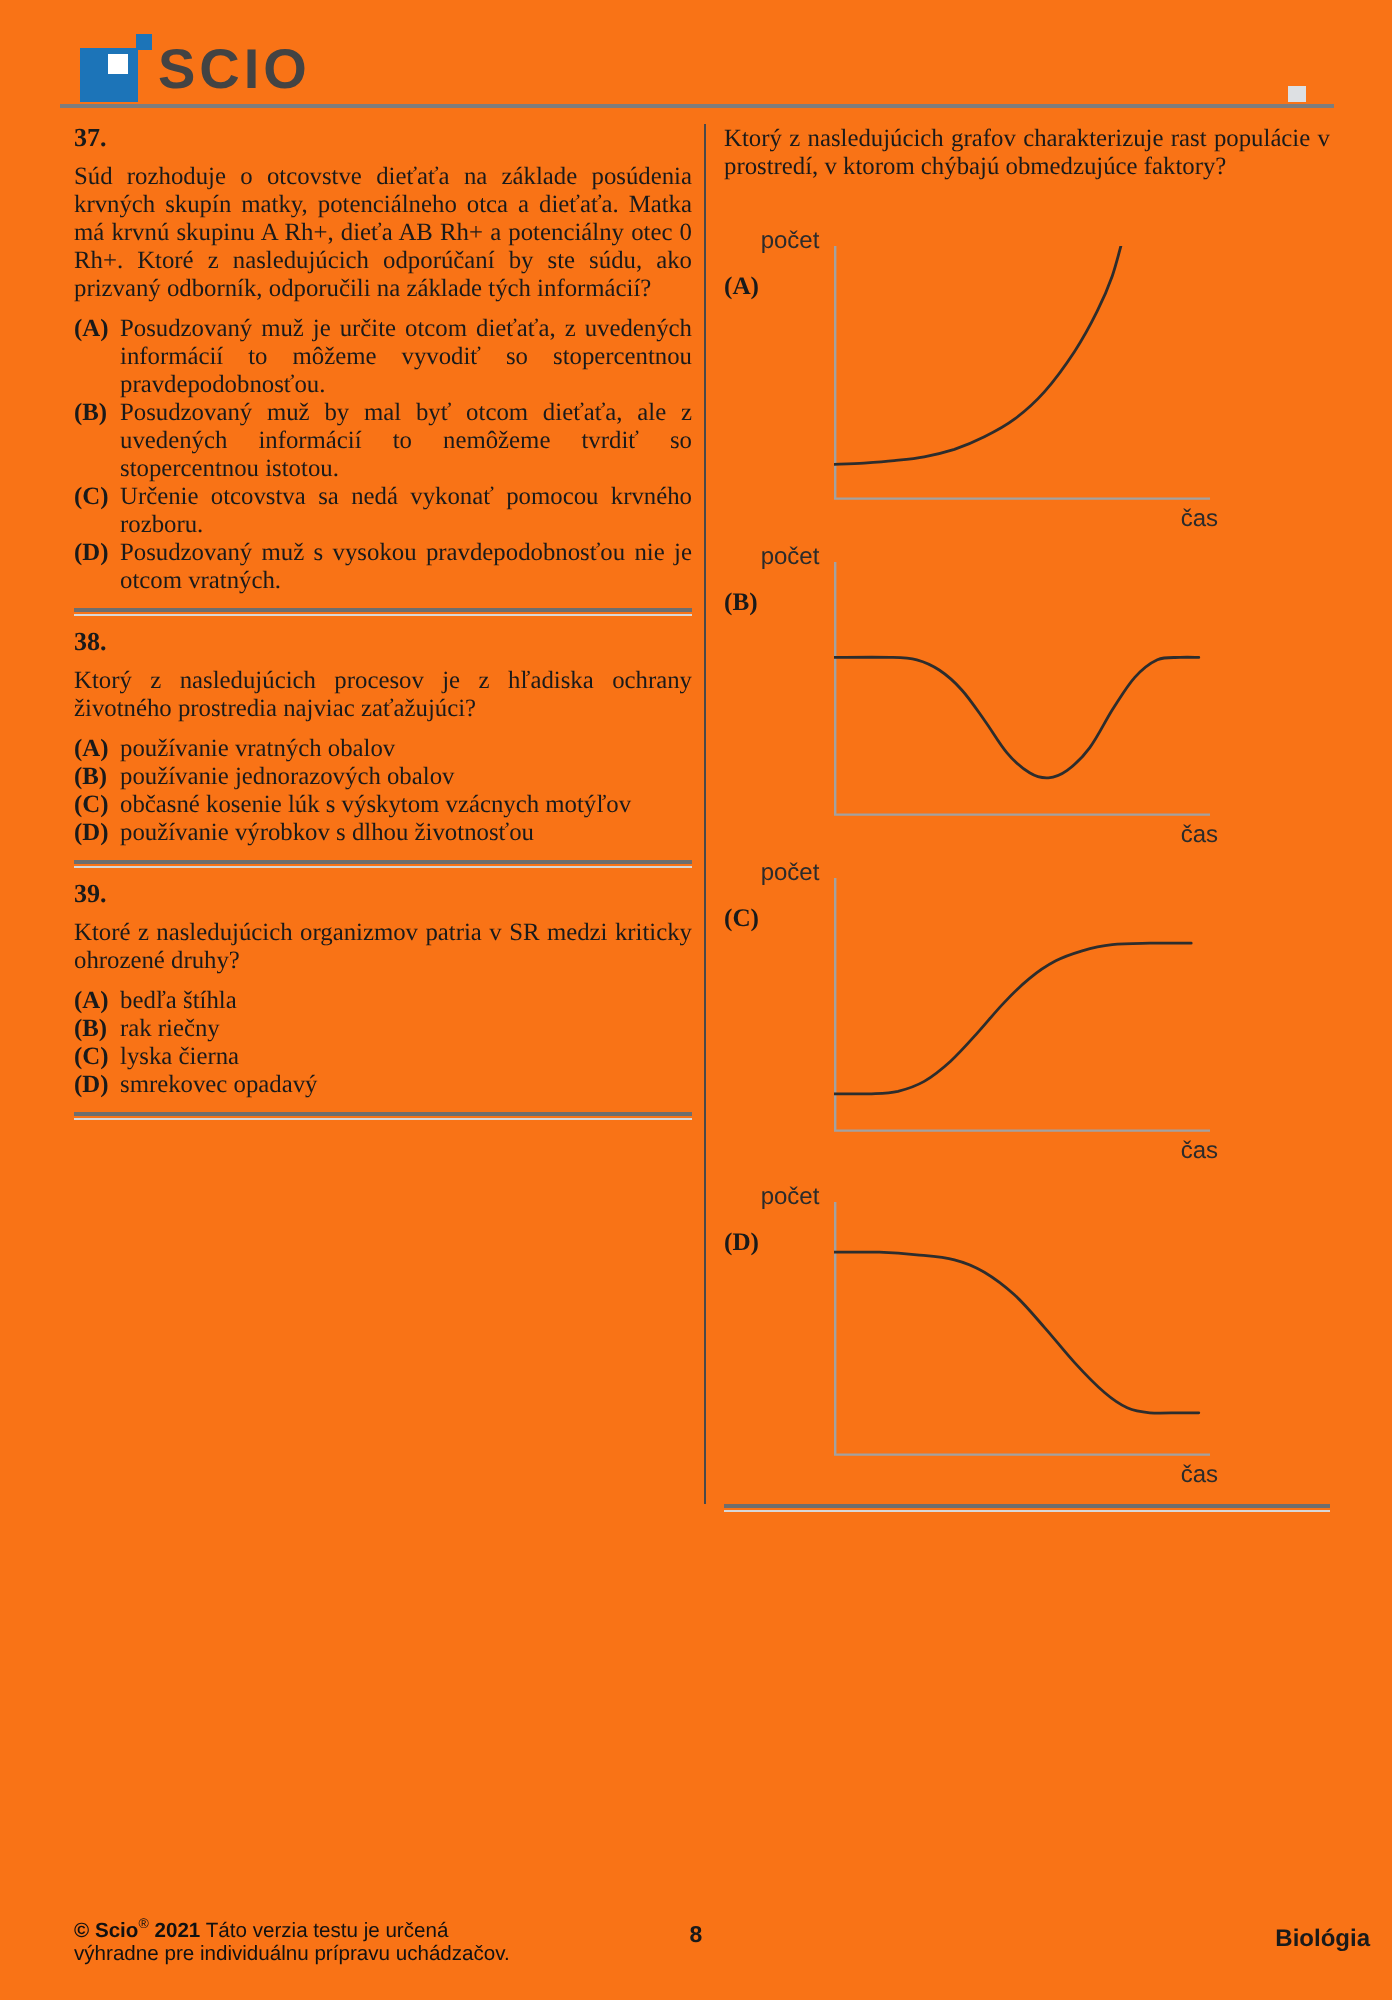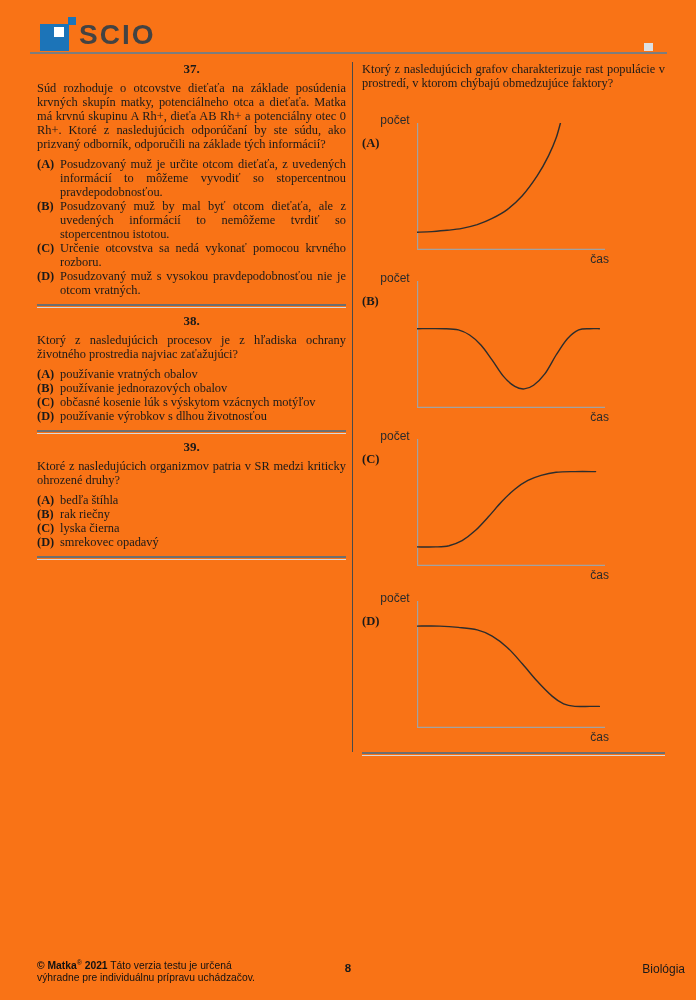--- a/index.html
+++ b/index.html
@@ -19,21 +19,21 @@
     letter-spacing:2px;color:#434343;
   }
   .header-rule{position:absolute;left:30px;top:52px;width:637px;height:2px;background:#7d7d7d;}
   .corner-mark{position:absolute;left:644px;top:43px;width:9px;height:8px;background:#dde0e3;}
 
   
   .col-left{position:absolute;left:37px;top:62px;width:309px;}
   .col-right{position:absolute;left:362px;top:62px;width:303px;}
   .col-divider{position:absolute;left:352px;top:62px;width:1px;height:690px;background:#4a4a4a;}
 
-  .qnum{font-size:13px;font-weight:bold;line-height:13px;margin:0 0 6px 0;text-align:center;}
+  .qnum{font-size:13px;font-weight:bold;line-height:13px;margin:0 0 6px 0;}
   .qtext{font-size:12.4px;line-height:14px;text-align:justify;margin:0 0 6px 0;}
   .opts{margin:0;}
   .opt{display:flex;font-size:12.4px;line-height:14px;}
   .opt .letter{width:23px;flex:0 0 23px;font-weight:bold;}
   .opt .otext{flex:1;text-align:justify;}
   .sep{height:1px;border-top:2px solid #6e6e6e;border-bottom:1px solid #d8d8d8;margin:7px 0 6px 0;background:transparent;}
   .sep-right{position:absolute;left:0;top:690px;width:303px;border-top:2px solid #6e6e6e;border-bottom:1px solid #d8d8d8;height:1px;}
 
   
   .graph{position:absolute;left:0;width:303px;height:152px;}
@@ -56,21 +56,21 @@
     font-family:"Liberation Sans", sans-serif;font-size:10.3px;line-height:11.5px;color:#111;
   }
   .footer-left b{font-weight:bold;}
   .footer-left sup{font-size:7px;}
   .page-num{
     position:absolute;left:0;top:962px;width:696px;text-align:center;
     font-family:"Liberation Sans", sans-serif;font-size:11.5px;font-weight:bold;
   }
   .footer-right{
     position:absolute;right:31px;top:962px;
-    font-family:"Liberation Sans", sans-serif;font-size:12px;font-weight:normal;
+    font-family:"Liberation Sans", sans-serif;font-size:12px;font-weight:bold;
   }
 </style>
 </head>
 <body>
 
 <div class="page">
 
   <div class="logo">
     <div class="sq-big"></div>
     <div class="sq-white"></div>
@@ -200,21 +200,21 @@
           <path d="M0.6 0 L0.6 126.3 L188 126.3" class="axis"></path>
           <path d="M0.0 25.1C3.8 25.1 15.7 24.9 22.6 25.1C29.5 25.3 35.1 25.7 41.4 26.4C47.6 27.0 54.5 27.4 60.2 28.9C65.8 30.3 70.2 32.2 75.2 35.1C80.2 38.1 85.2 41.8 90.2 46.4C95.3 51.0 100.3 57.1 105.3 62.8C110.3 68.4 115.3 74.9 120.3 80.3C125.3 85.8 131.0 91.6 135.4 95.4C139.7 99.1 142.9 101.2 146.6 102.9C150.4 104.6 153.5 105.0 157.9 105.4C162.3 105.8 168.9 105.4 173.0 105.4C177.0 105.4 180.8 105.4 182.4 105.4" class="curve"></path>
         </svg>
       <span class="xlab">čas</span>
     </div>
 
     <div class="sep-right"></div>
   </div>
 
   <div class="footer-left">
-    <b>© Matka</b><sup>®</sup>
+    <b>© Scio</b><sup>®</sup>
     <b>2021</b>
     <span>Táto verzia testu je určená</span><br>
     <span>výhradne pre individuálnu prípravu uchádzačov.</span>
   </div>
   <div class="page-num">8</div>
   <div class="footer-right">Biológia</div>
 
 </div>
 
 </body></html>

